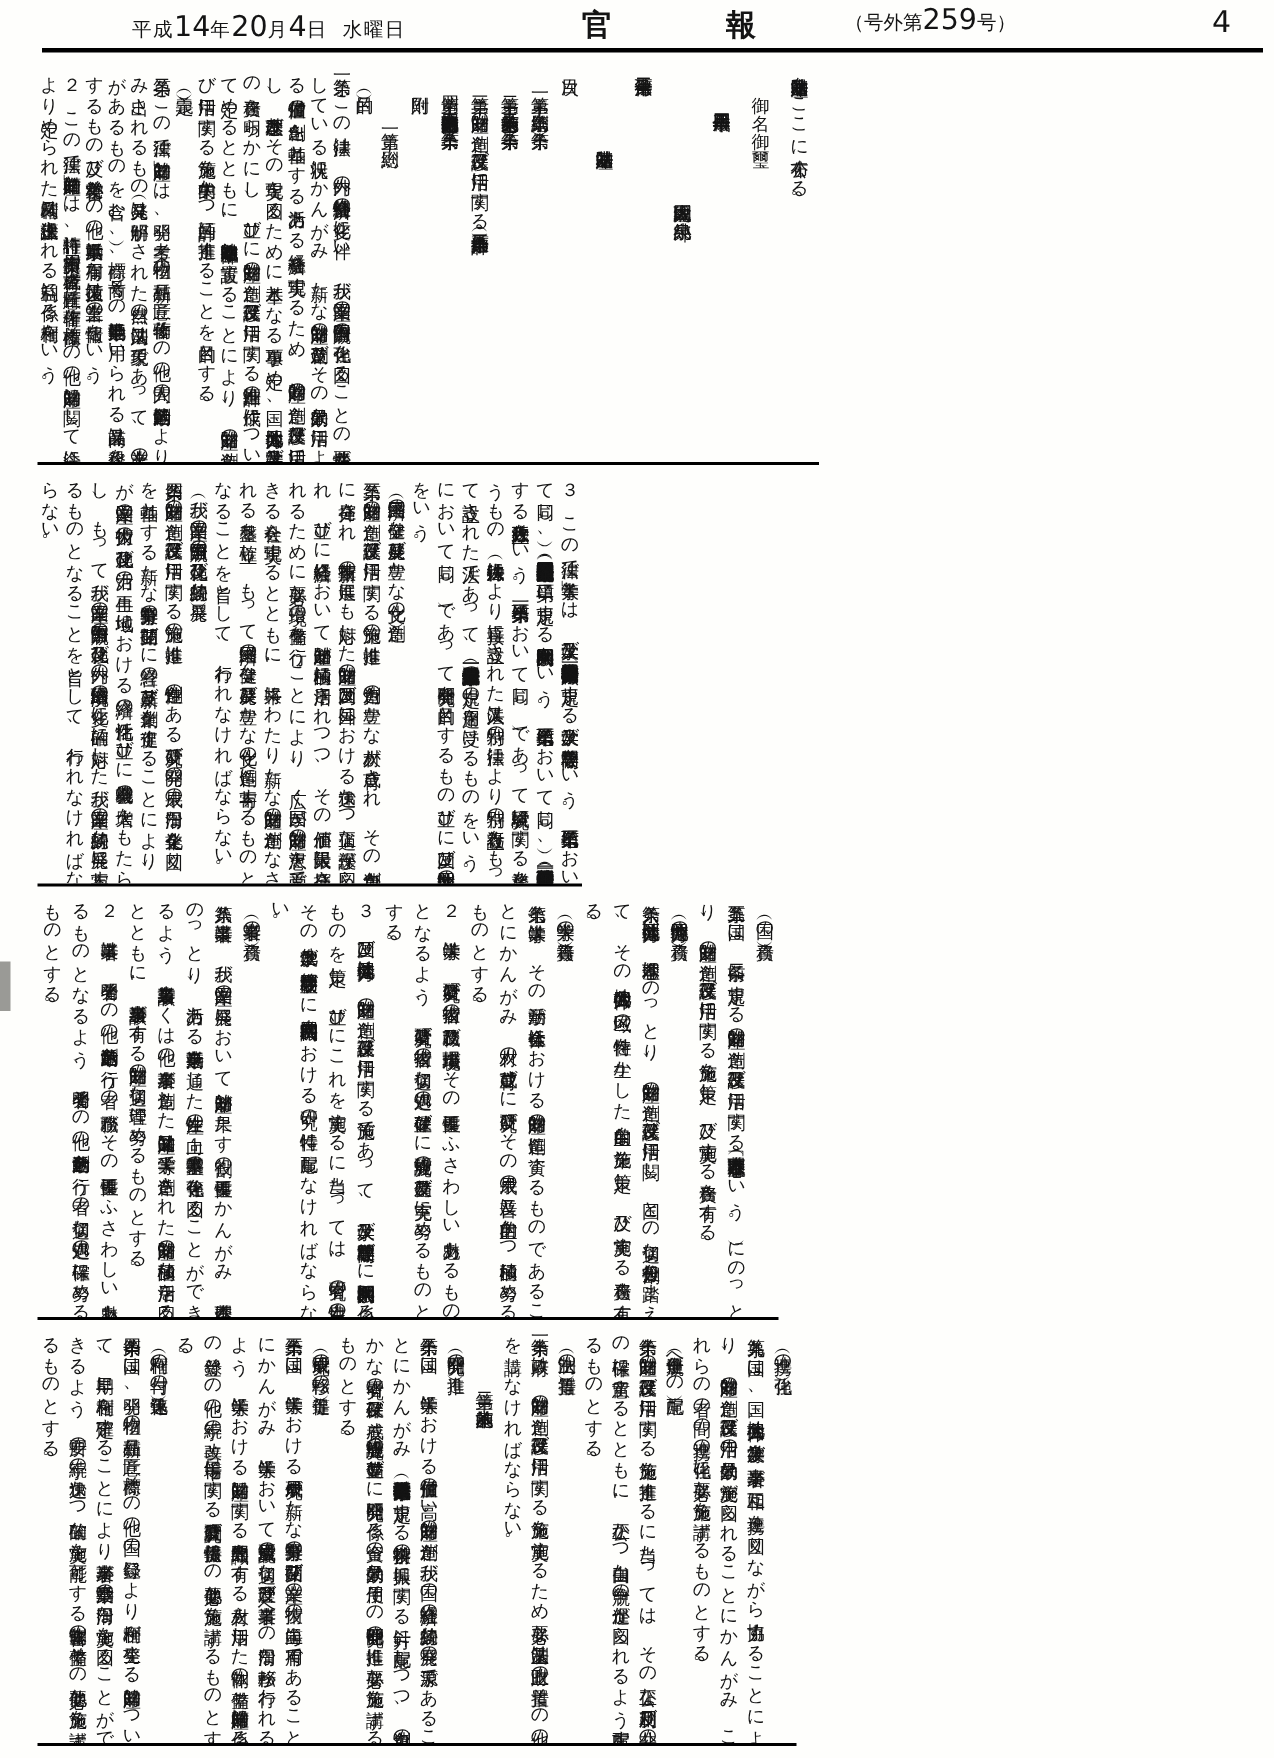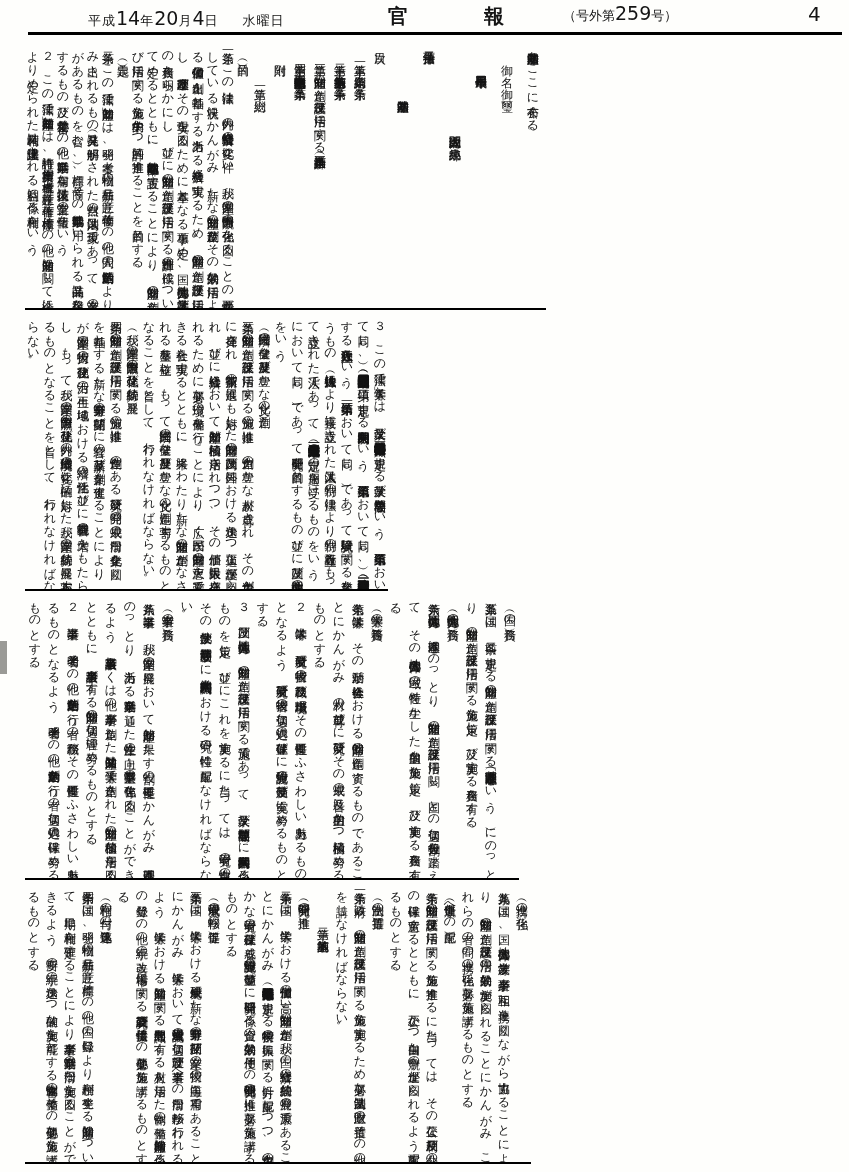--- a/index.html
+++ b/index.html
@@ -9,21 +9,21 @@
     margin: 0 auto;
     background: #fefefc;
     color: #141414;
     font-family: "DejaVu Sans", "Liberation Sans", sans-serif;
     overflow: hidden;
   }
   
   .header { position:absolute; top:0; left:0; width:100%; height:36px; }
   .hdate { position:absolute; left:88px; top:7px; font-size:13px; letter-spacing:1px; white-space:nowrap; }
   .hnum  { font-size:19px; letter-spacing:0; }
-  .hweek { margin-left:24px; }
+  .hweek { margin-left:10px; }
   .masthead { position:absolute; left:388px; top:3px; font-size:20px; font-weight:bold; letter-spacing:76px; white-space:nowrap; }
   .hissue { position:absolute; left:563px; top:2px; font-size:13px; white-space:nowrap; }
   .hpage { position:absolute; left:808px; top:2px; font-size:20px; }
   .header-rule { position:absolute; top:32px; left:28px; width:814px; height:3px; background:#000; }
   
   .scan-mark { position:absolute; left:0; top:641px; width:7px; height:33px; background:#9a9a96; }
   
   .bands { position:absolute; top:40px; left:25px; width:814px; }
   .band {
     writing-mode: vertical-rl;

